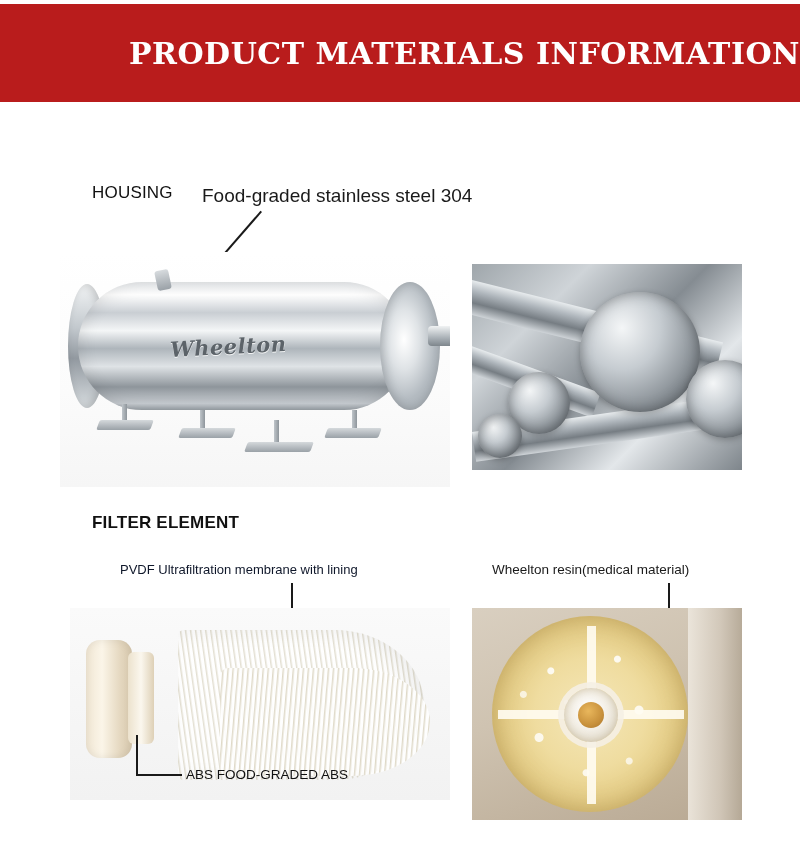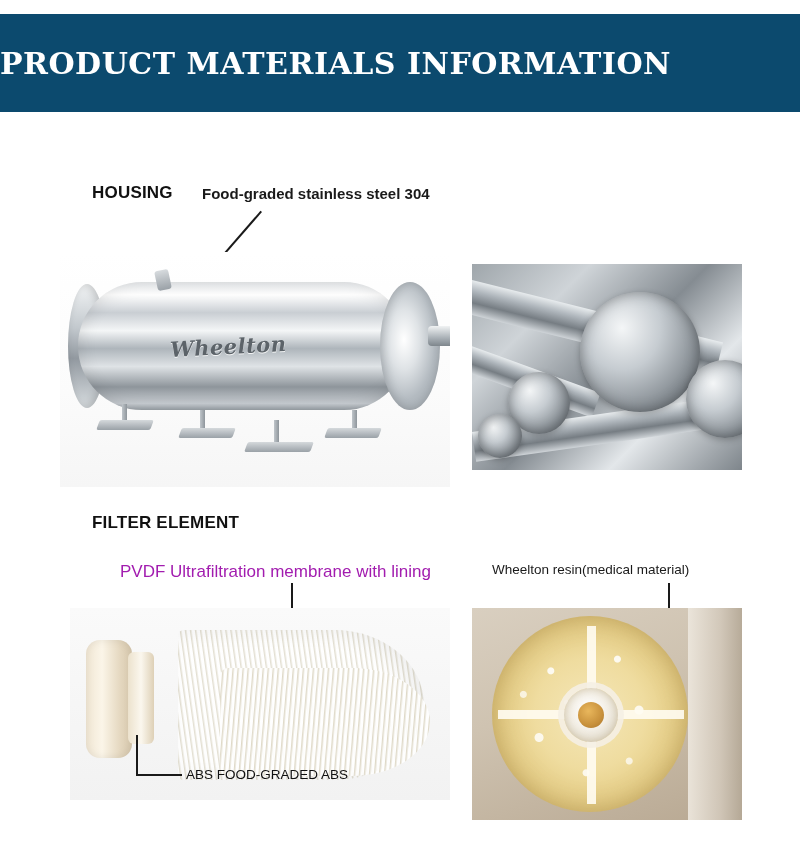--- a/index.html
+++ b/index.html
@@ -12,71 +12,71 @@
     height: 864px;
     font-family: "Liberation Sans", sans-serif;
     color: #111;
     position: relative;
     overflow: hidden;
   }
 
   
   .banner {
     position: absolute;
-    left: 0; top: 14px;
+    left: 0; top: 4px;
     width: 800px;
     height: 98px;
-    background: #0c4a6e;
+    background: #b91c1c;
     display: flex;
     align-items: center;
-    justify-content: flex-start;
+    justify-content: flex-end;
   }
   .banner-title {
     color: #ffffff;
     font-family: "DejaVu Serif", "Liberation Serif", serif;
     font-weight: bold;
     font-size: 30px;
     letter-spacing: 0.5px;
     text-align: center;
     white-space: nowrap;
   }
 
   
   .label-housing {
     position: absolute;
     left: 92px;
     top: 183px;
     font-size: 17px;
-    font-weight: bold;
+    font-weight: normal;
     letter-spacing: 0.2px;
   }
   .label-housing-value {
     position: absolute;
     left: 202px;
     top: 185px;
-    font-size: 15px;
-    font-weight: bold;
+    font-size: 19px;
+    font-weight: normal;
     color: #1a1a1a;
   }
   .label-filter {
     position: absolute;
     left: 92px;
     top: 513px;
     font-size: 17px;
     font-weight: bold;
     letter-spacing: 0.2px;
     text-align: center;
   }
 
   .cap-pvdf {
     position: absolute;
     left: 120px;
     top: 562px;
-    font-size: 17px;
-    color: #a21caf;
+    font-size: 13px;
+    color: #0f172a;
   }
   .cap-epoxide {
     position: absolute;
     left: 492px;
     top: 562px;
     font-size: 13.5px;
     color: #1a1a1a;
   }
   .cap-abs {
     position: absolute;

